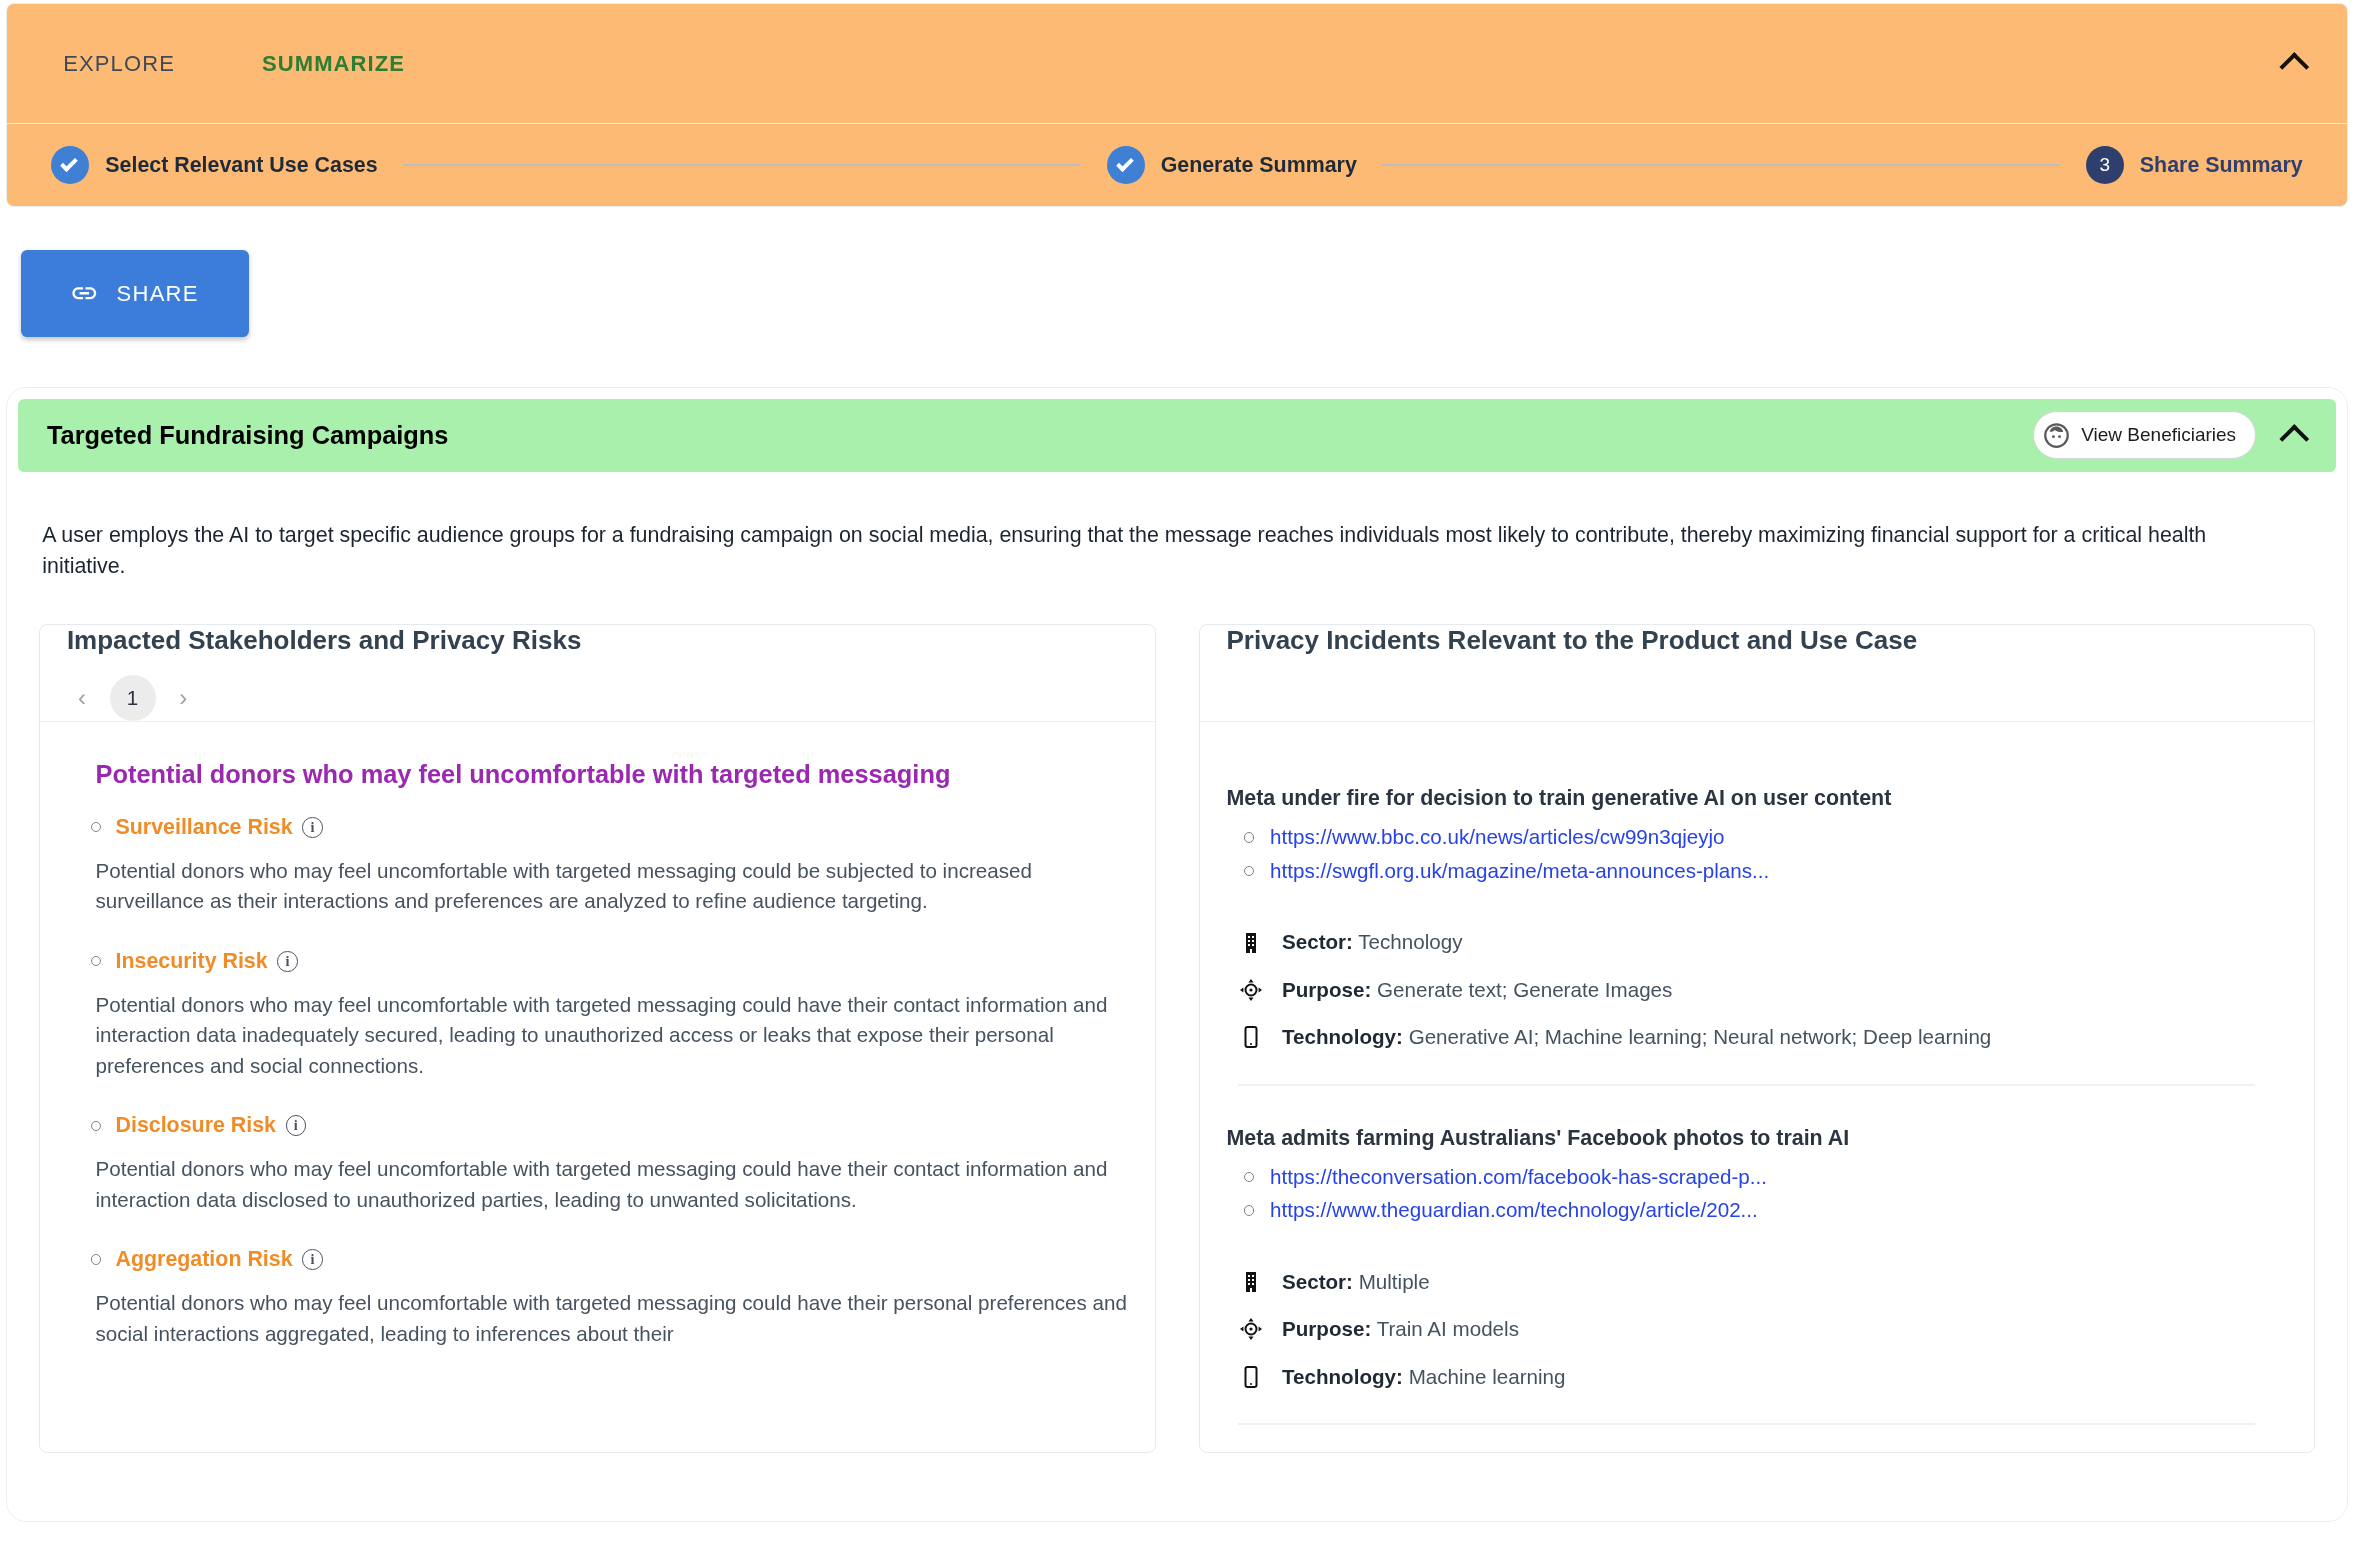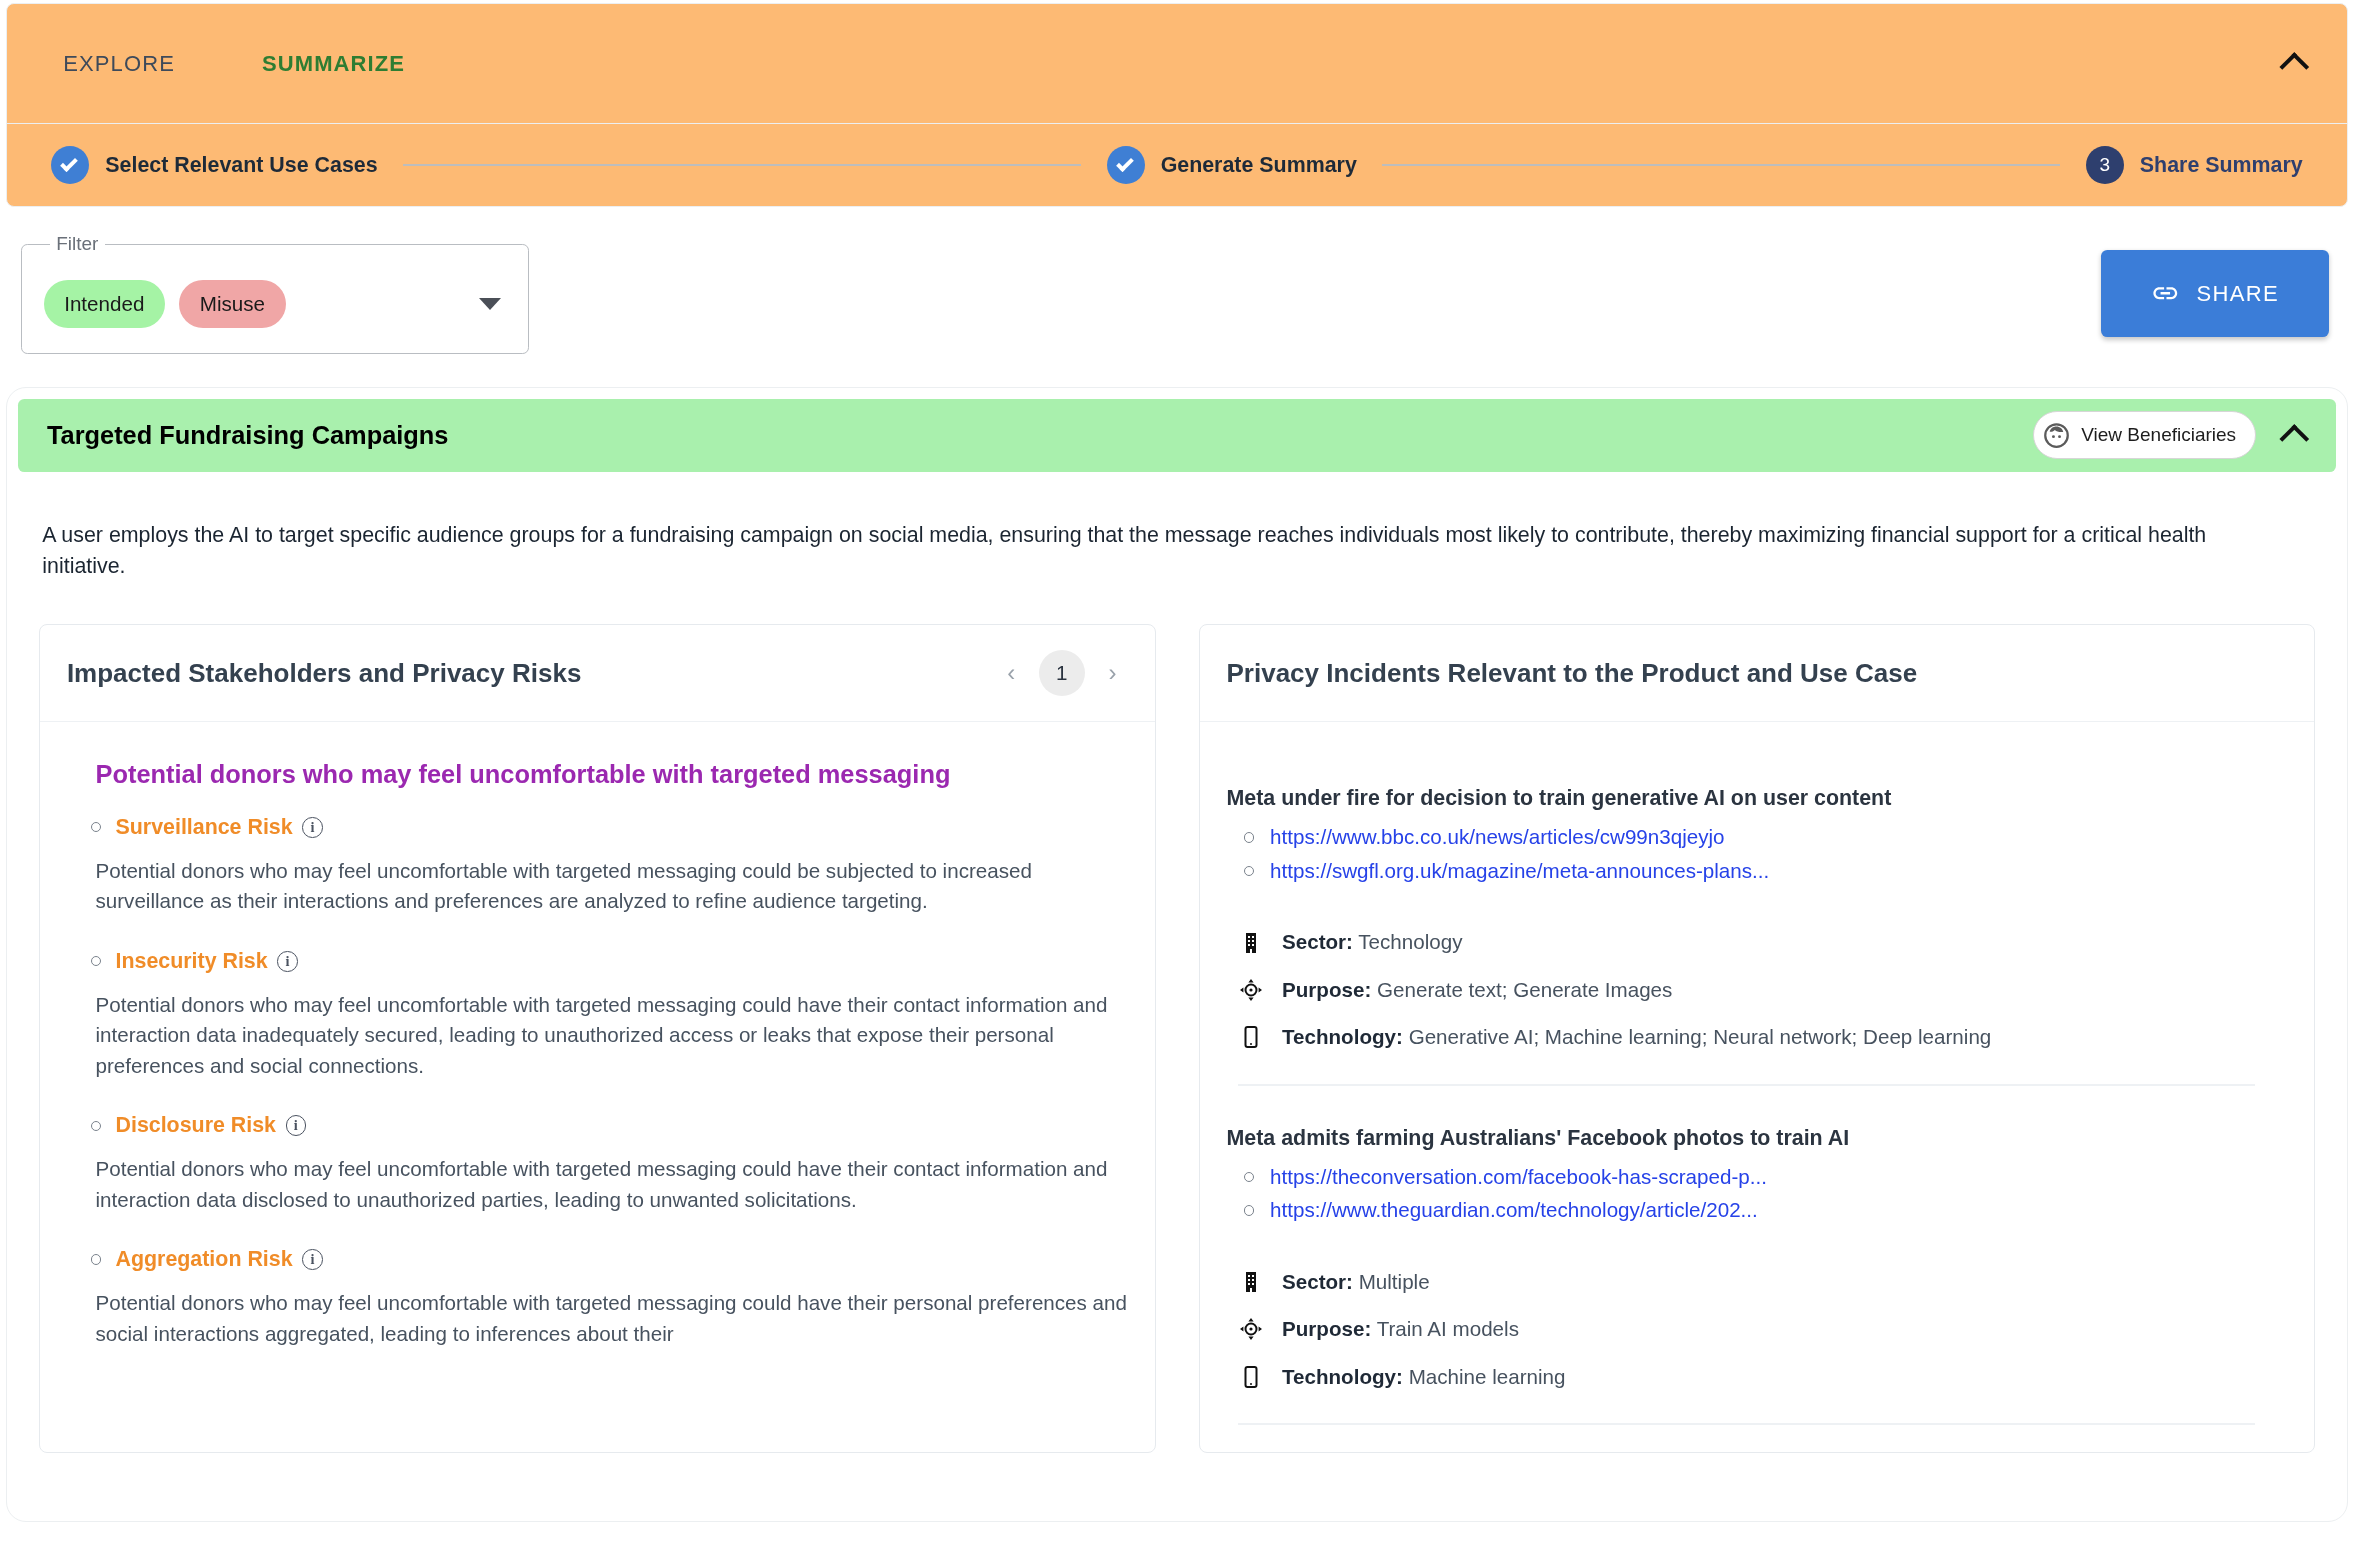--- a/index.html
+++ b/index.html
@@ -145,22 +145,22 @@
     max-width: 2254px;
   }
 
   
   .panels { display: flex; gap: 43px; padding: 0 20.6px; }
   .panel {
     border: 1.6px solid #e6eaee; border-radius: 8px; background: #fff;
     flex: 1 1 0; overflow: hidden;
   }
   .panel-head {
-    height: 97px; display: flex; align-items: center;
-    padding: 0 27px; border-bottom: 1.6px solid #eef1f4;
+    height: 97px; display: flex; align-items: flex-start;
+    padding: 0 27px; border-bottom: 1.6px solid #eef1f4; flex-direction: column;
   }
   .panel-title { font-size: 26px; font-weight: 600; color: #34414f; flex: 1 1 auto; }
   .pager { display: flex; align-items: center; gap: 12.7px; }
   .pg-arrow {
     width: 30px; height: 30px; display:flex; align-items:center; justify-content:center;
     color:#9aa2ab; font-size: 24px; cursor: pointer;
   }
   .pg-num {
     width: 46px; height: 46px; border-radius: 50%; background: #ececec;
     display: flex; align-items: center; justify-content: center;
@@ -245,26 +245,20 @@
       <div class="step">
         <span class="step-dot pending">
           <span class="num">3</span>
         </span>
         <span class="step-label pending">Share Summary</span>
       </div>
     </div>
   </div>
 
   <div class="filter-row">
-    <fieldset class="filter">
-      <legend>Filter</legend>
-      <span class="chip intended">Intended</span>
-      <span class="chip misuse">Misuse</span>
-      <span class="filter-caret"></span>
-    </fieldset>
 
     <button class="share-btn">
       <svg width="28.6" height="28.6" viewBox="0 0 24 24">
         <path fill="#fff" d="M3.9 12c0-1.71 1.39-3.1 3.1-3.1h4V7H7c-2.76 0-5 2.24-5 5s2.24 5 5 5h4v-1.9H7c-1.71 0-3.1-1.39-3.1-3.1zM8 13h8v-2H8v2zm9-6h-4v1.9h4c1.71 0 3.1 1.39 3.1 3.1s-1.39 3.1-3.1 3.1h-4V17h4c2.76 0 5-2.24 5-5s-2.24-5-5-5z"></path>
       </svg>
       <span>SHARE</span>
     </button>
   </div>
 
   <div class="usecase-card">

